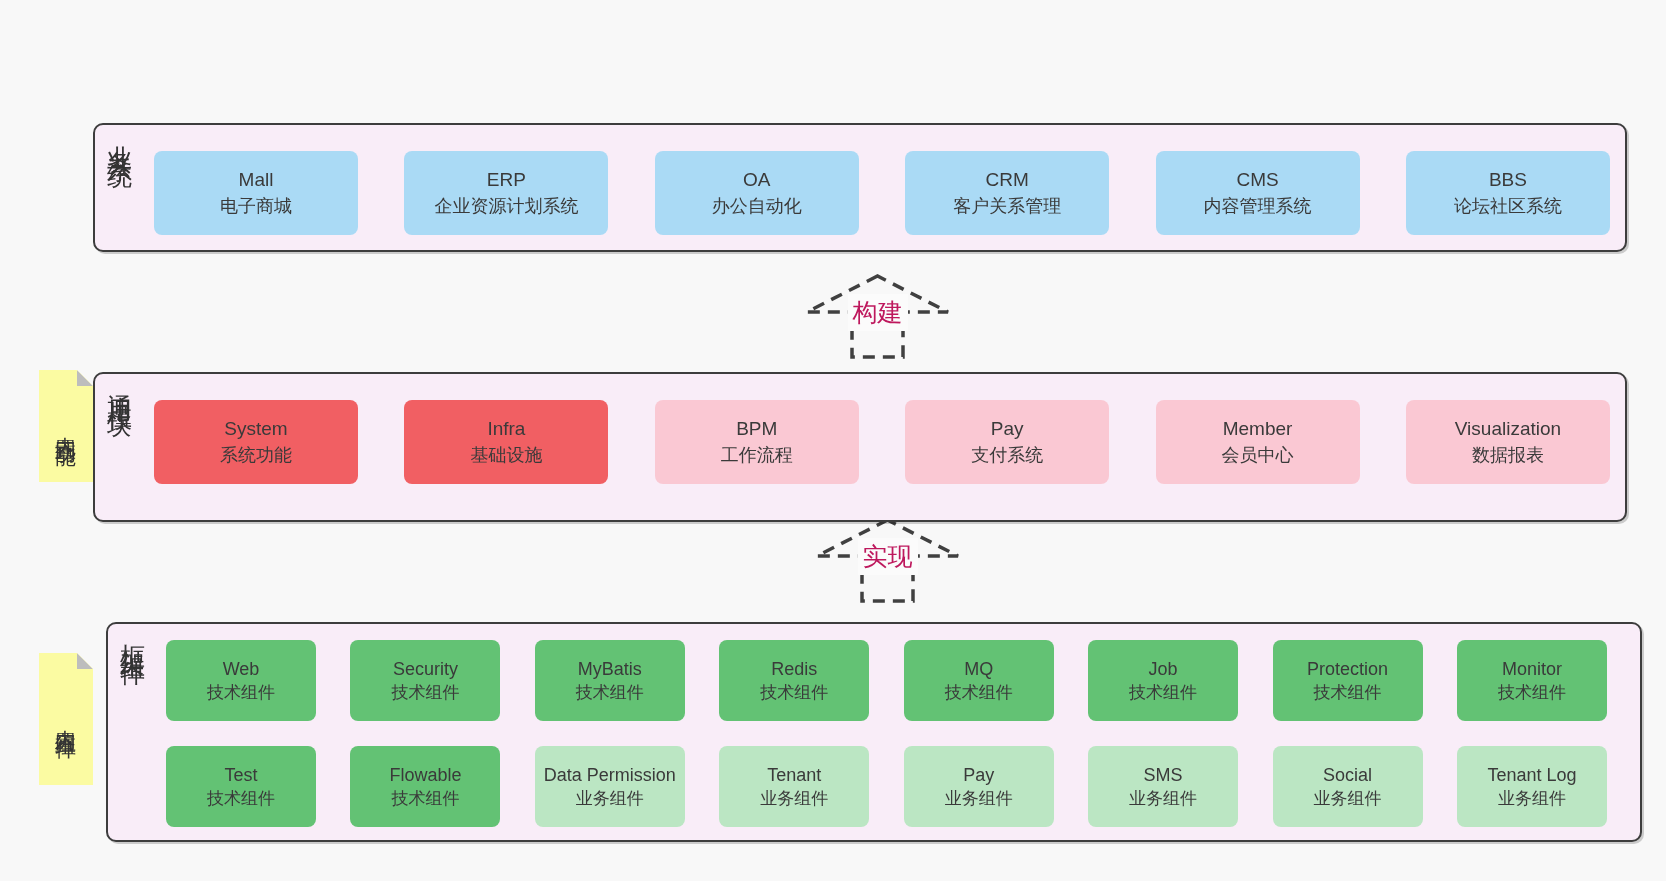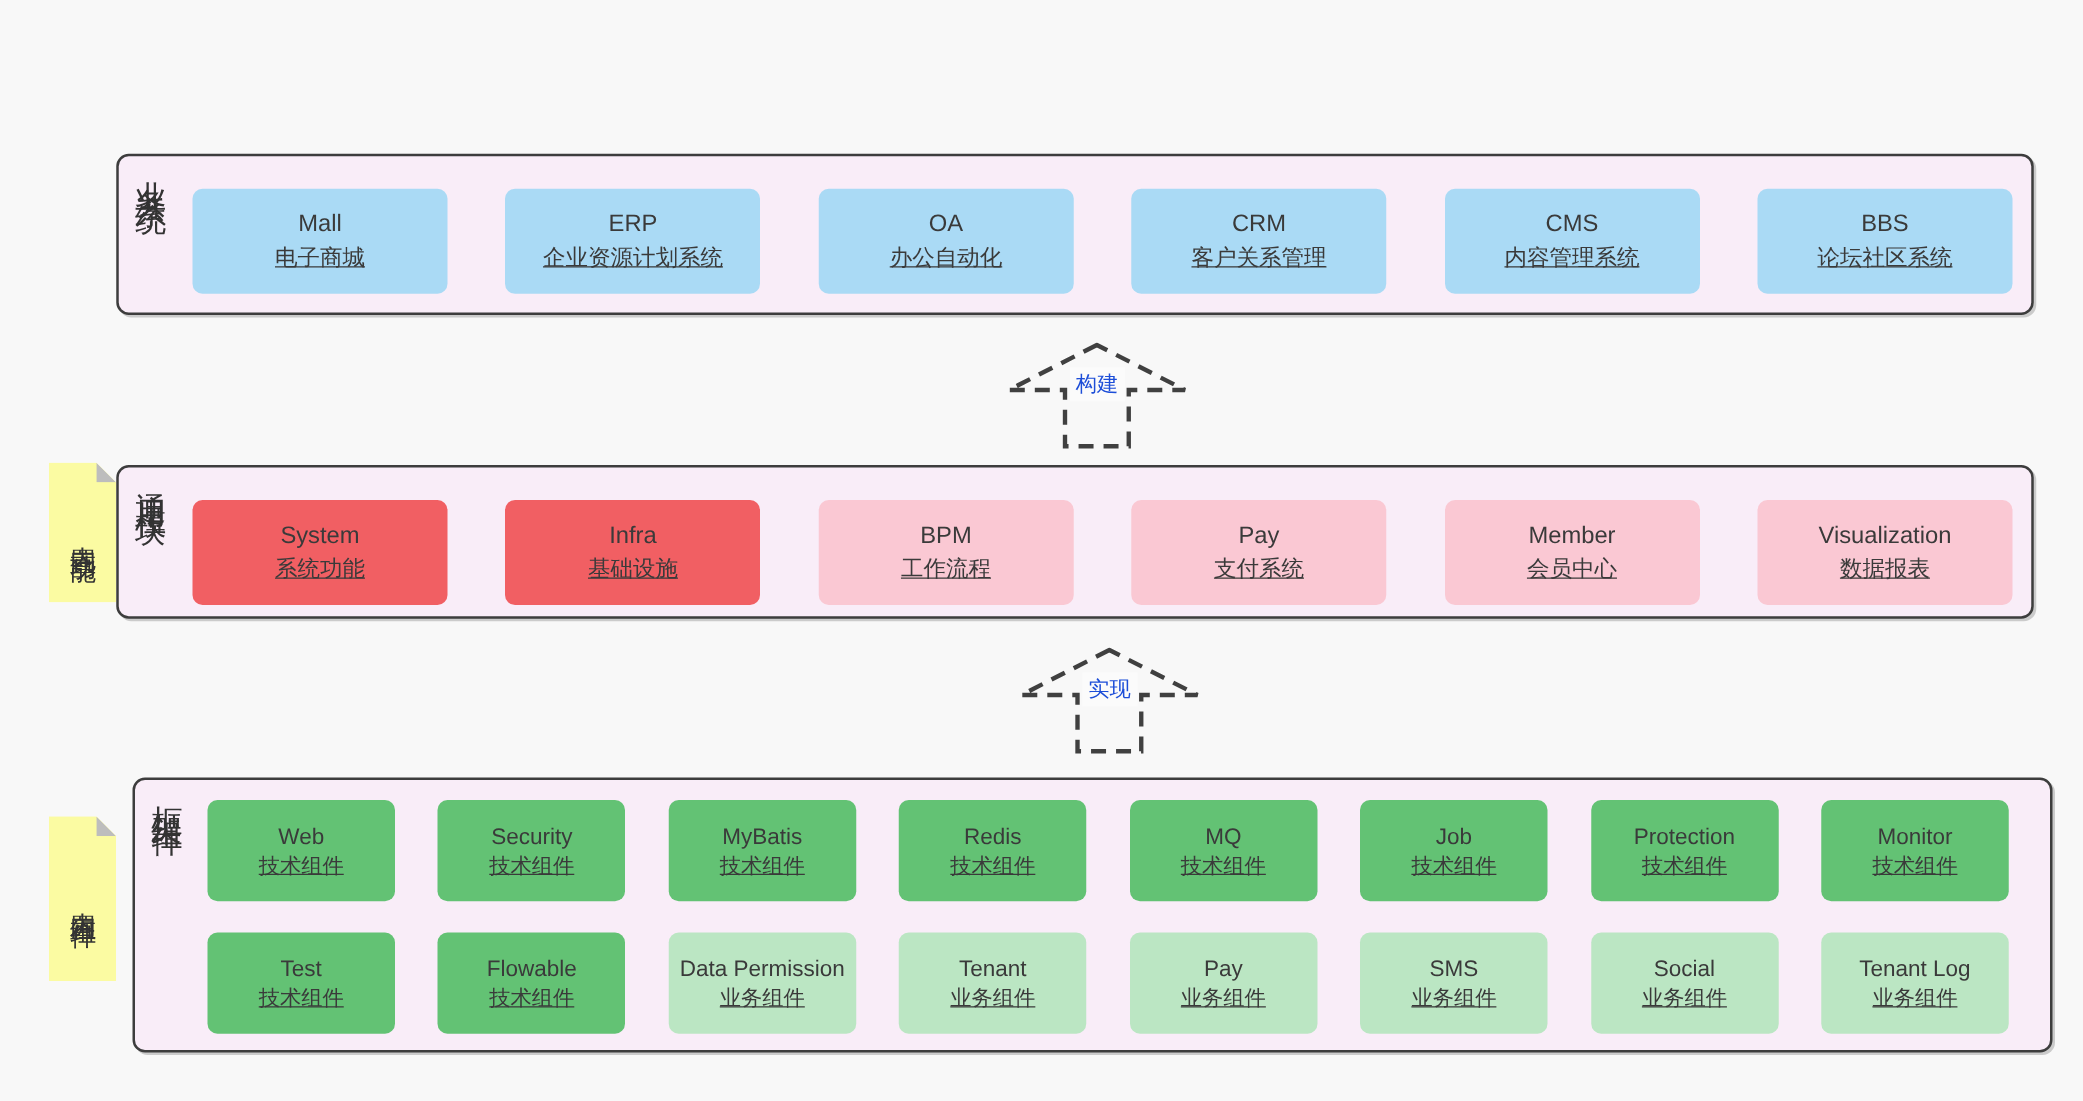--- a/index.html
+++ b/index.html
@@ -12,21 +12,21 @@
   
   .panel{
     position:absolute;box-sizing:border-box;
     background:var(--panel-bg,#f9edf8);
     border:2px solid var(--panel-border,#3d3d3d);
     border-radius:10px;
     box-shadow:2px 2px 0 rgba(0,0,0,0.18);
     z-index:2;
   }
   .p1{left:93px;top:123px;width:1534px;height:129px;}
-  .p2{left:93px;top:372px;width:1534px;height:123px;}
+  .p2{left:93px;top:372px;width:1534px;height:150px;}
   .p3{left:94px;top:622px;width:1536px;height:220px;margin-left:12px;}
   .v-label{
     position:absolute;left:12px;top:0;bottom:0;
     display:flex;align-items:center;
     writing-mode:vertical-lr;text-orientation:upright;
     font-size:25px;letter-spacing:6px;line-height:1;
     color:#333;white-space:nowrap;
   }
   
   .boxes{position:absolute;display:flex;flex-direction:column;}
@@ -34,35 +34,35 @@
   .p2 .boxes{left:59px;right:15px;top:26px;}
   .p3 .boxes{left:58px;right:33px;top:16px;gap:25px;}
   .box-row{display:flex;justify-content:space-between;}
   .box{
     box-sizing:border-box;border-radius:8px;
     display:flex;flex-direction:column;align-items:center;justify-content:center;
     text-align:left;font-size:19px;line-height:26px;color:#3a3a3a;
   }
   .p1 .box,.p2 .box{width:204px;height:84px;}
   .p3 .box{width:150px;height:81px;font-size:18px;line-height:24px;}
-  .box .box-sub{font-size:18px;text-decoration:underline;}
+  .box .box-sub{font-size:18px;}
   .p3 .box .box-sub{font-size:17px;}
   .box.blue{background:var(--blue-box,#aadaf5);}
   .box.red{background:var(--red-box,#f15f63);}
   .box.pink{background:var(--pink-box,#fac8d3);}
   .box.green{background:var(--green-dark,#63c274);}
   .box.green-light{background:var(--green-light,#bbe6c3);}
   
   .arrow{position:absolute;width:145px;height:86px;z-index:1;}
   .a1{left:805px;top:274px;}
   .a2{left:815px;top:518px;}
   .arrow svg{position:absolute;left:0;top:0;}
   .arrow-label{
     position:absolute;left:50%;top:20px;transform:translateX(-50%);
-    background:#fbfbfb;padding:2px 5px;font-size:17px;color:#1d4ed8;
+    background:#fbfbfb;padding:2px 5px;font-size:25px;color:#be185d;
     white-space:nowrap;
   }
   
   .sticky{
     position:absolute;width:54px;background:var(--sticky-yellow,#fbfba2);
     z-index:1;
     clip-path:polygon(0 0,calc(100% - 16px) 0,100% 16px,100% 100%,0 100%);
     display:flex;align-items:center;justify-content:center;
   }
   .s1{left:39px;top:370px;height:112px;}

